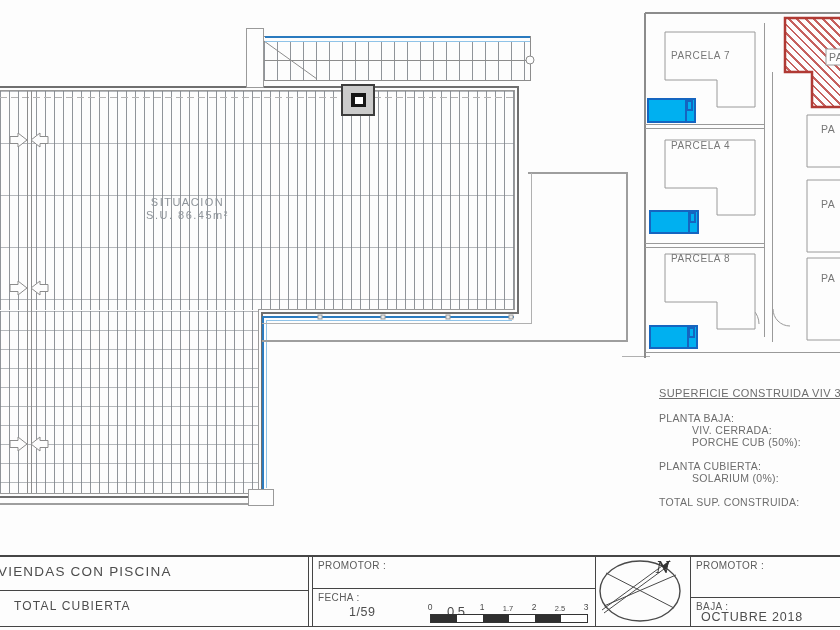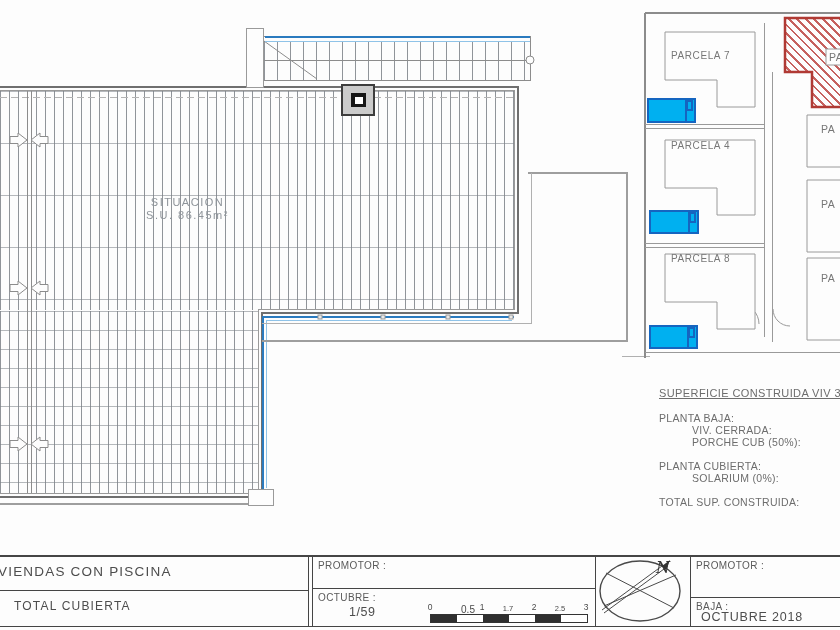--- a/index.html
+++ b/index.html
@@ -172,26 +172,26 @@
 
   <span class="label big-lab" style="left:-2px;top:564px;font-size:13.5px;">VIENDAS CON PISCINA</span>
   <div class="tb-line" style="left:0;top:590px;width:309px;height:1px;"></div>
   <span class="label big-lab" style="left:14px;top:599px;font-size:12px;">TOTAL CUBIERTA</span>
 
   <div class="tb-line" style="left:308px;top:556px;width:1px;height:70px;"></div>
   <div class="tb-line" style="left:312px;top:556px;width:1px;height:70px;"></div>
 
   <span class="label small-lab" style="left:318px;top:560px;">PROMOTOR :</span>
   <div class="tb-line" style="left:313px;top:588px;width:282px;height:1px;"></div>
-  <span class="label small-lab" style="left:318px;top:592px;">OCTUBRE :</span>
+  <span class="label small-lab" style="left:318px;top:592px;">FECHA :</span>
   <span class="label" style="left:349px;top:605px;font-size:12.5px;color:#4d4d4d;letter-spacing:.5px;">1/59</span>
 
   <div class="abs" style="left:430px;top:600px;width:160px;height:22px;">
     <span class="tick" style="left:0;top:2px;">0</span>
-    <span class="tick" style="left:38px;top:4px;font-size:10px;">0.5</span>
+    <span class="tick" style="left:26px;top:4px;font-size:13px;">0.5</span>
     <span class="tick" style="left:52px;top:2px;">1</span>
     <span class="tick" style="left:78px;top:4px;font-size:7.5px;">1.7</span>
     <span class="tick" style="left:104px;top:2px;">2</span>
     <span class="tick" style="left:130px;top:4px;font-size:7.5px;">2.5</span>
     <span class="tick" style="left:156px;top:2px;">3</span>
     <div class="abs" style="left:0;top:14px;width:156px;height:7px;border:1px solid #333;background:#fff;">
       <div class="seg" style="background:#2f2f2f;"></div>
         <div class="seg" style="background:#fff;"></div>
       <div class="seg" style="background:#2f2f2f;"></div>
         <div class="seg" style="background:#fff;"></div>

